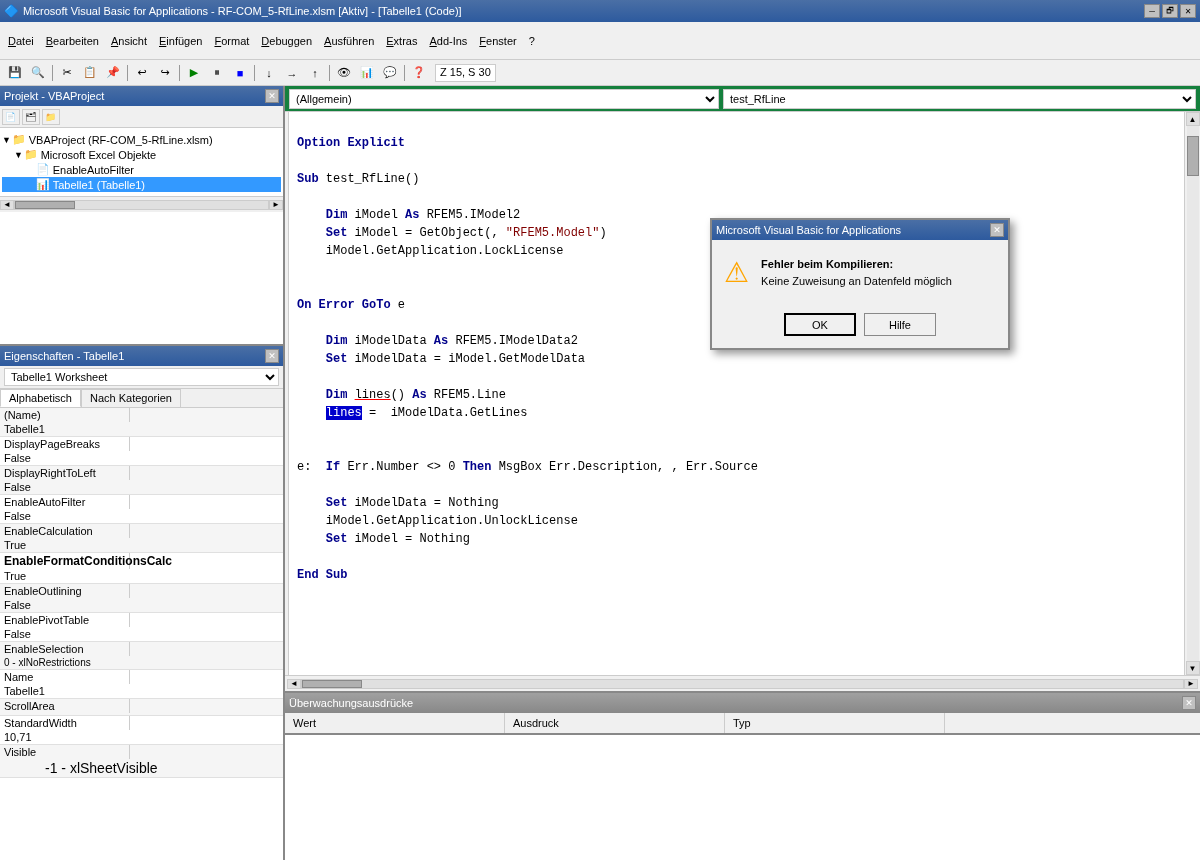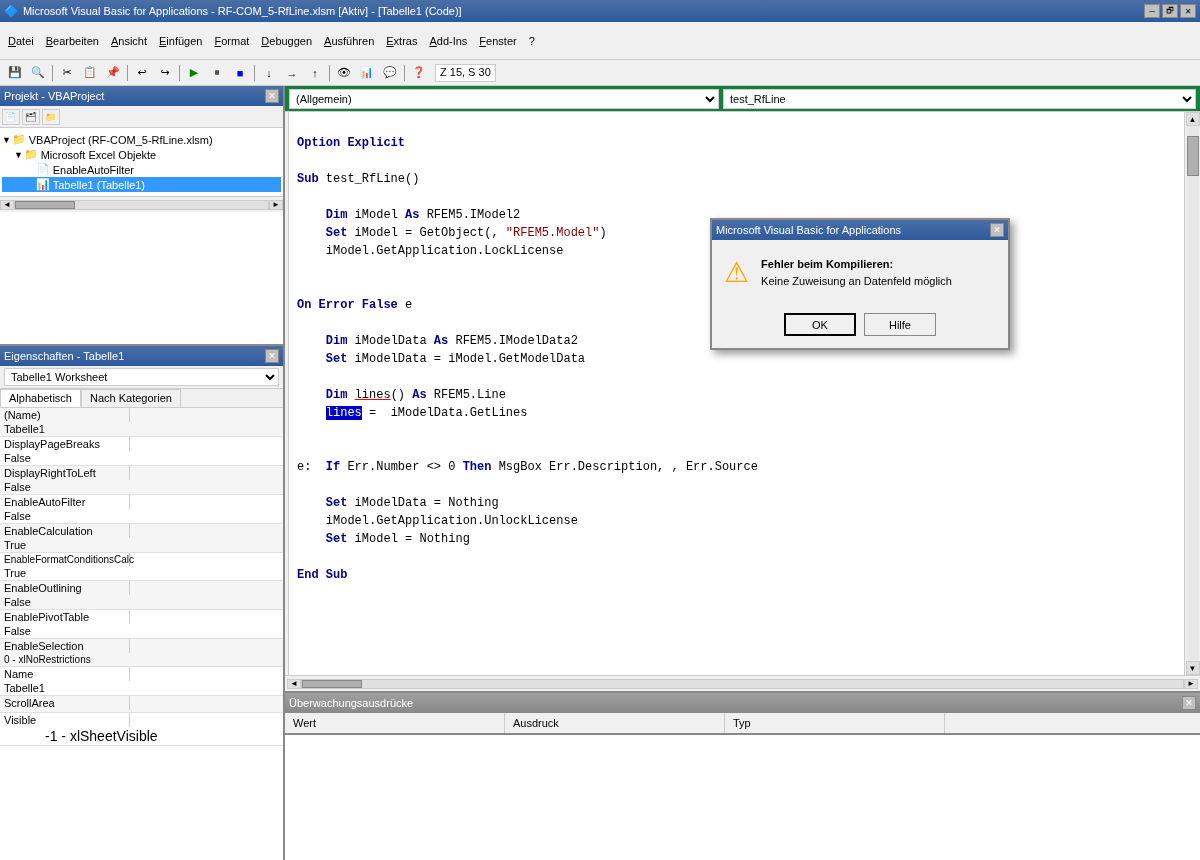--- a/index.html
+++ b/index.html
@@ -544,21 +544,21 @@
         </div>
         <div class="props-row">
           <div class="props-name">EnableAutoFilter</div>
           <div class="props-value">False</div>
         </div>
         <div class="props-row">
           <div class="props-name">EnableCalculation</div>
           <div class="props-value">True</div>
         </div>
         <div class="props-row">
-          <div class="props-name" style="font-size:10px;">EnableFormatConditionsCalc</div>
+          <div class="props-name" style="font-size:12px;font-weight:bold;">EnableFormatConditionsCalc</div>
           <div class="props-value">True</div>
         </div>
         <div class="props-row">
           <div class="props-name">EnableOutlining</div>
           <div class="props-value">False</div>
         </div>
         <div class="props-row">
           <div class="props-name">EnablePivotTable</div>
           <div class="props-value">False</div>
         </div>
@@ -566,20 +566,24 @@
           <div class="props-name">EnableSelection</div>
           <div class="props-value" style="font-size:10px;">0 - xlNoRestrictions</div>
         </div>
         <div class="props-row">
           <div class="props-name">Name</div>
           <div class="props-value">Tabelle1</div>
         </div>
         <div class="props-row">
           <div class="props-name">ScrollArea</div>
           <div class="props-value"></div>
+        </div>
+        <div class="props-row">
+          <div class="props-name">StandardWidth</div>
+          <div class="props-value">10,71</div>
         </div>
         <div class="props-row">
           <div class="props-name">Visible</div>
           <div class="props-value" style="font-size:14px;margin-left:41px;">-1 - xlSheetVisible</div>
         </div>
       </div>
     </div>
 
   </div>
 
@@ -601,21 +605,21 @@
         <div class="code-content" style="padding-left:12px;">
 <span class="kw">Option Explicit</span>
 
 <span class="kw">Sub</span> test_RfLine()
 
     <span class="kw">Dim</span> iModel <span class="kw">As</span> RFEM5.IModel2
     <span class="kw">Set</span> iModel = GetObject(, <span style="color:#800000">"RFEM5.Model"</span>)
     iModel.GetApplication.LockLicense
 
 
-<span class="kw">On Error False</span> e
+<span class="kw">On Error GoTo</span> e
 
     <span class="kw">Dim</span> iModelData <span class="kw">As</span> RFEM5.IModelData2
     <span class="kw">Set</span> iModelData = iModel.GetModelData
 
     <span class="kw">Dim</span> <span class="underline-red">lines</span>() <span class="kw">As</span> RFEM5.Line
     <span style="background:#0000cc;color:white">lines</span> =  iModelData.GetLines
 
 
 e:  <span class="kw">If</span> Err.Number &lt;&gt; 0 <span class="kw">Then</span> MsgBox Err.Description, , Err.Source
 

